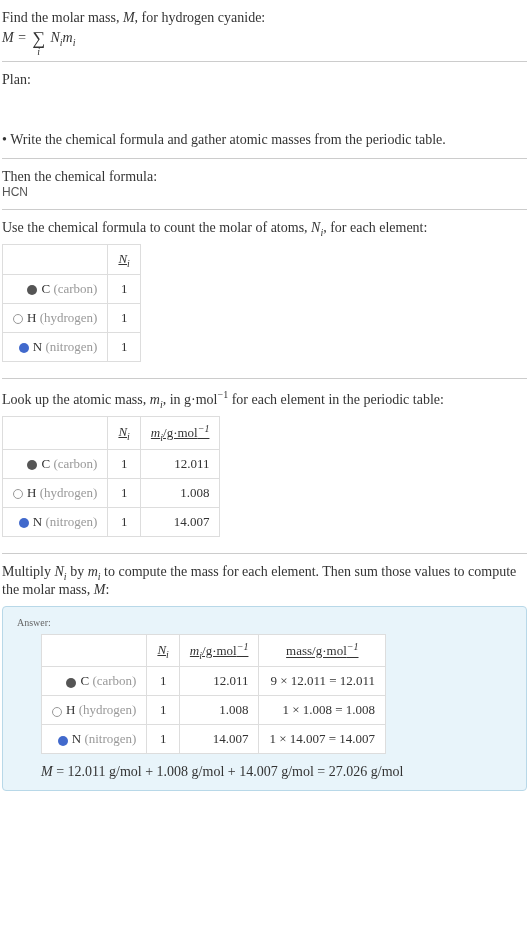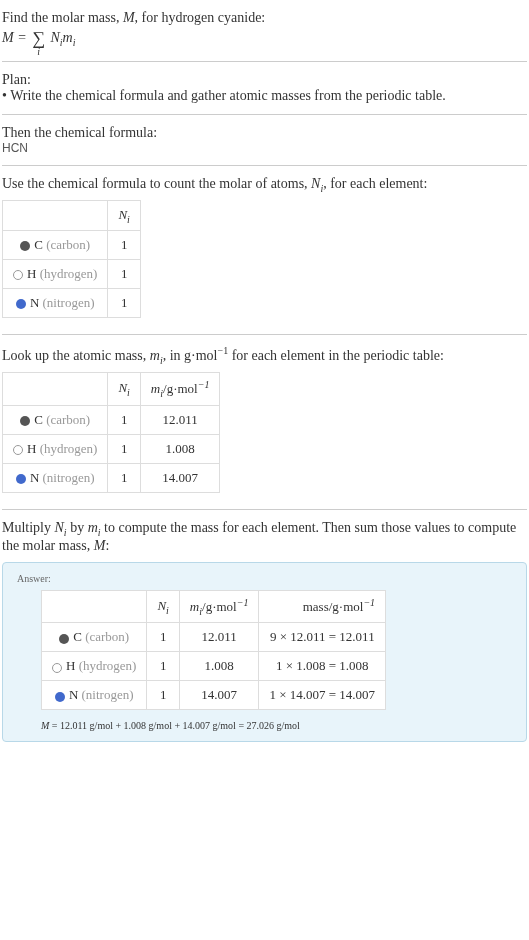--- a/index.html
+++ b/index.html
@@ -46,46 +46,48 @@
     sub {
       font-size: 10px;
       font-style: italic;
     }
     sup {
       font-size: 10px;
     }
     .plan-list {
       list-style: none;
       padding: 0;
+      margin-top: 44px;
     }
     .plan-list li:before {
       content: "• ";
     }
     .chem-formula {
       font-family: Arial, sans-serif;
       font-size: 12px;
       color: #555;
     }
     table {
       border-collapse: collapse;
       margin: 6px 0;
     }
     th, td {
       border: 1px solid #ddd;
       padding: 6px 10px;
-      text-align: center;
+      text-align: right;
       font-size: 13px;
     }
     th {
       font-weight: normal;
       background: #fff;
     }
     th.header-cell {
       font-style: italic;
-      text-align: right;
+      text-align: center;
+      text-decoration: underline;
     }
     td.num {
       text-align: center;
     }
     .element-dot {
       display: inline-block;
       width: 10px;
       height: 10px;
       border-radius: 50%;
       vertical-align: middle;
@@ -119,21 +121,21 @@
     .answer-box table {
       background: #fff;
       margin: 6px 0 10px 24px;
     }
     .answer-box table th, .answer-box table td {
       background: #fff;
     }
     .final-formula {
       font-style: italic;
       margin-left: 24px;
-      font-size: 10px;
+      font-size: 14px;
     }
     .unit {
       font-style: normal;
     }
   </style>
 </head>
 <body>
 
 <div class="section">
   <span>Find the molar mass, </span><i>M</i><span>, for hydrogen cyanide:</span>

